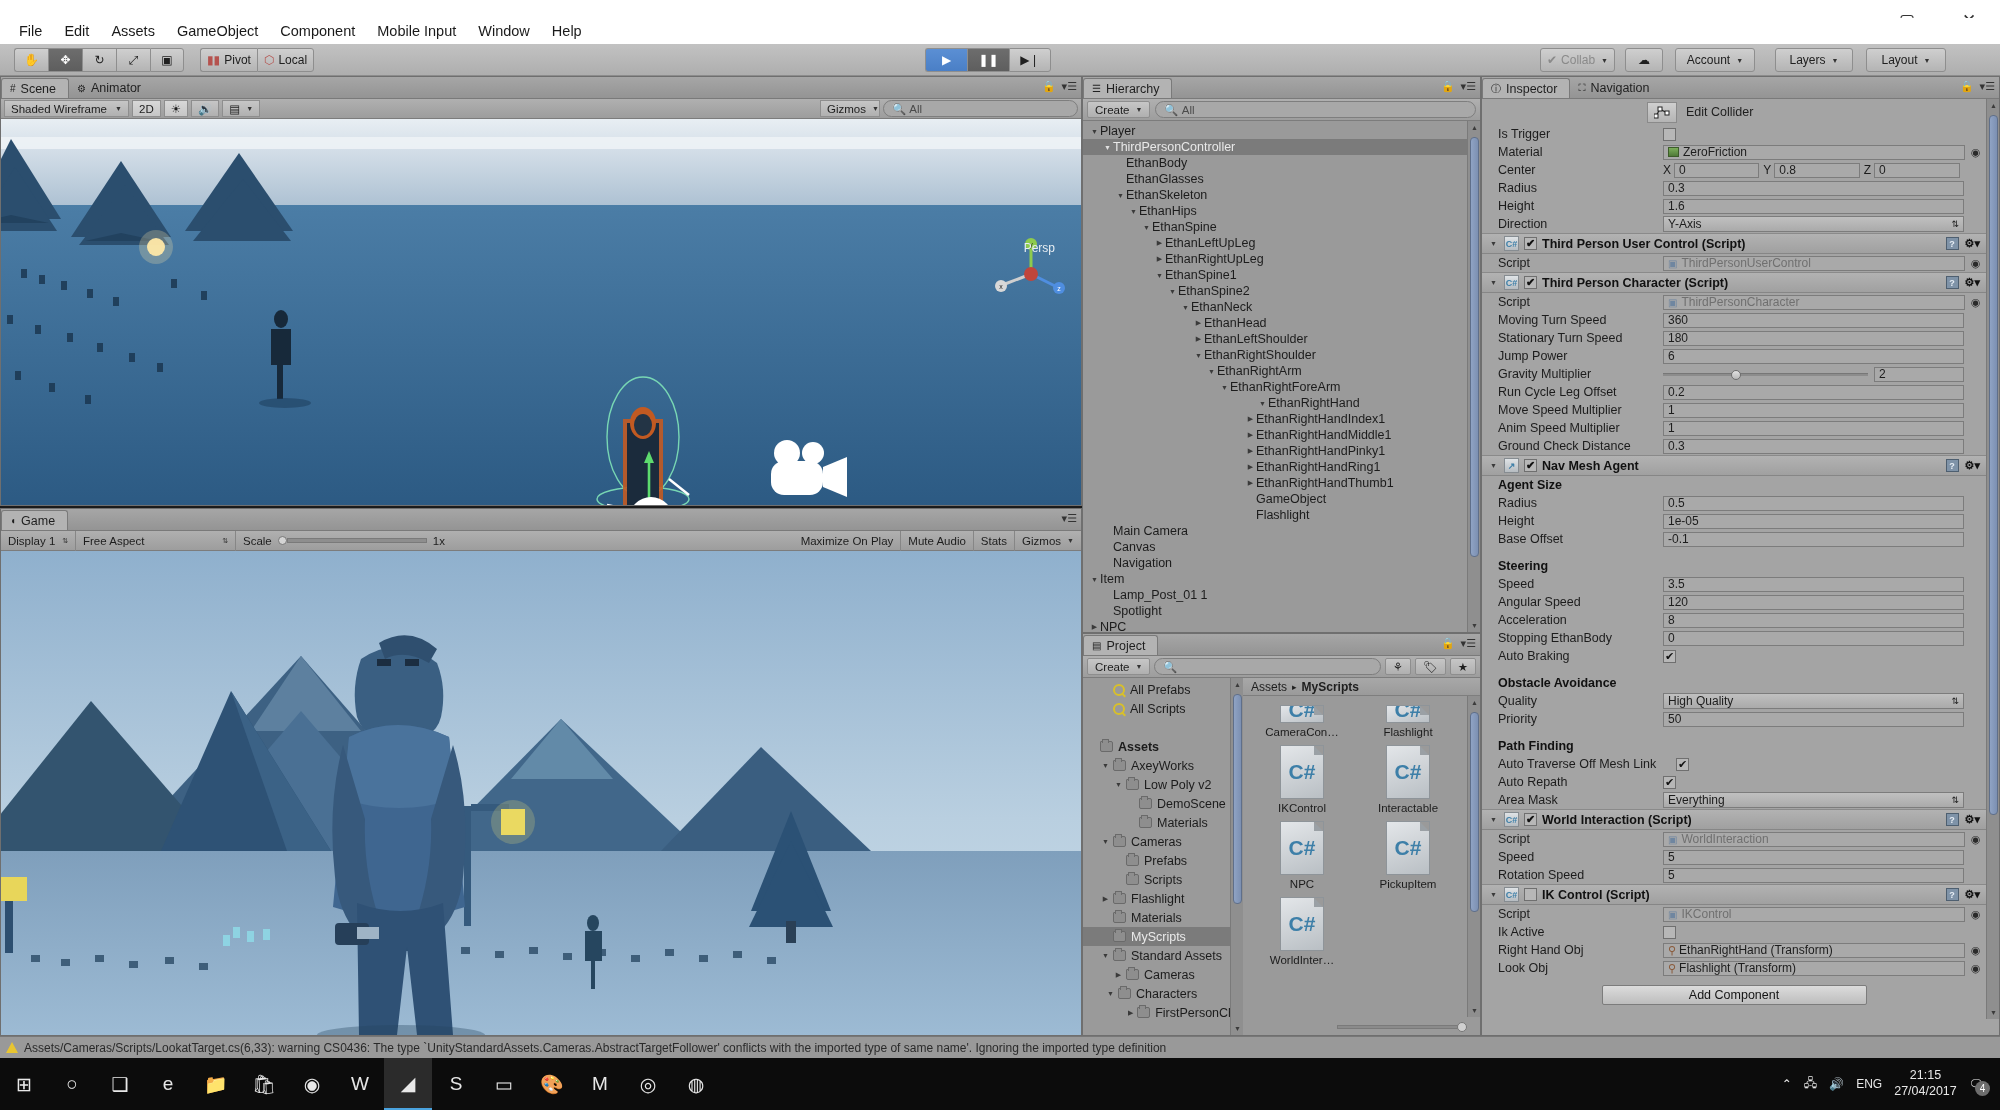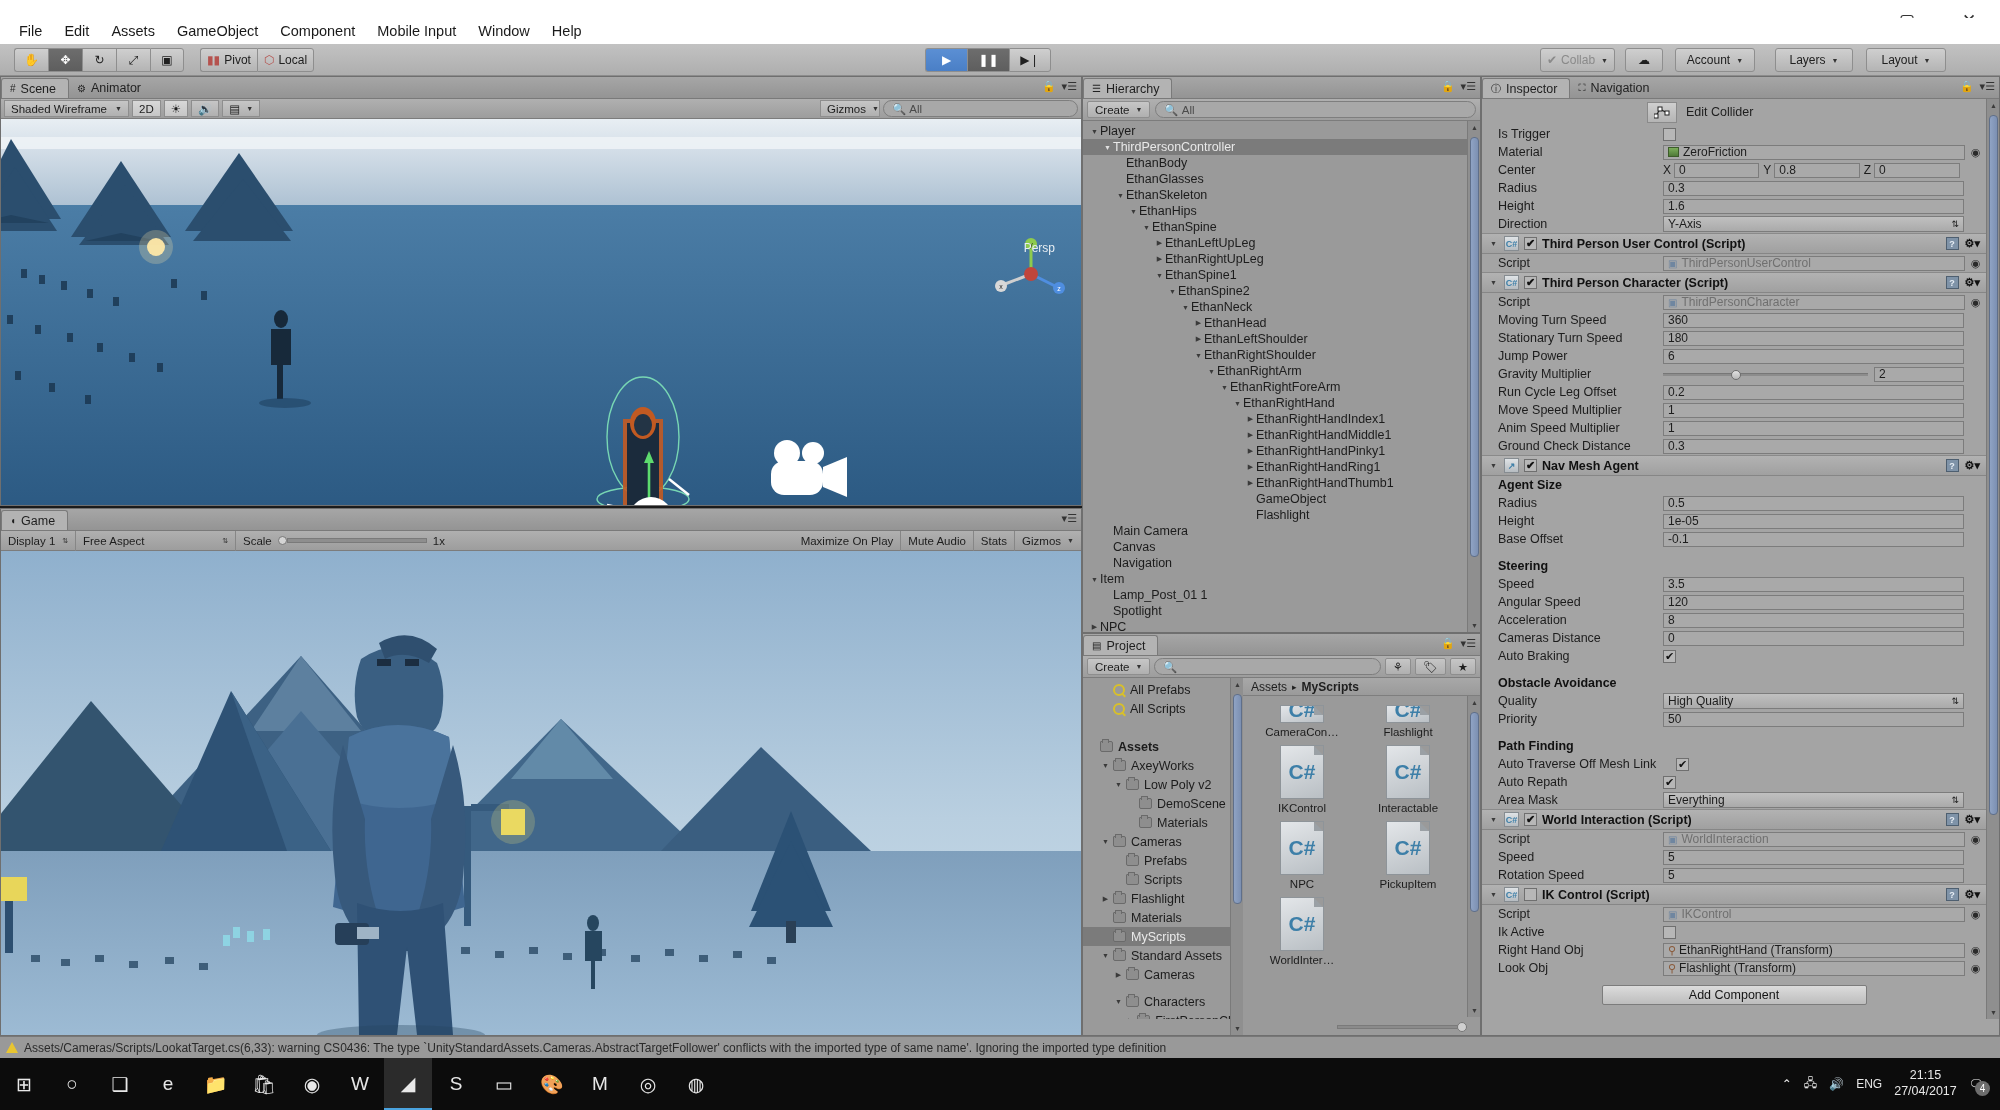--- a/index.html
+++ b/index.html
@@ -596,21 +596,21 @@
         <span>EthanRightShoulder</span>
       </div>
       <div class="hrow" style="padding-left: 123px;">
         <span class="tri">▼</span>
         <span>EthanRightArm</span>
       </div>
       <div class="hrow" style="padding-left: 136px;">
         <span class="tri">▼</span>
         <span>EthanRightForeArm</span>
       </div>
-      <div class="hrow" style="padding-left: 149px;">
+      <div class="hrow" style="padding-left: 149px; margin-left: 25px;">
         <span class="tri">▼</span>
         <span>EthanRightHand</span>
       </div>
       <div class="hrow" style="padding-left: 162px;">
         <span class="tri">▶</span>
         <span>EthanRightHandIndex1</span>
       </div>
       <div class="hrow" style="padding-left: 162px;">
         <span class="tri">▶</span>
         <span>EthanRightHandMiddle1</span>
@@ -768,21 +768,21 @@
       <div class="prow" style="padding-left: 17px;">
         <span class="tri">▼</span>
         <span class="folder"></span>
         <span style="margin-left: 3px;">Standard Assets</span>
       </div>
       <div class="prow" style="padding-left: 30px;">
         <span class="tri">▶</span>
         <span class="folder"></span>
         <span style="margin-left: 3px;">Cameras</span>
       </div>
-      <div class="prow" style="padding-left: 30px; margin-top: 8px;">
+      <div class="prow" style="padding-left: 22px;">
         <span class="tri">▼</span>
         <span class="folder"></span>
         <span style="margin-left: 3px;">Characters</span>
       </div>
       <div class="prow" style="padding-left: 43px;">
         <span class="tri">▶</span>
         <span class="folder"></span>
         <span style="margin-left: 3px;">FirstPersonCha</span>
       </div>
       <div class="prow" style="padding-left: 43px;">
@@ -1063,21 +1063,21 @@
           <span>120</span>
         </div>
       </div>
       <div class="ins-row">
         <div class="ins-lbl">Acceleration</div>
         <div class="ins-field">
           <span>8</span>
         </div>
       </div>
       <div class="ins-row">
-        <div class="ins-lbl">Cameras Distance</div>
+        <div class="ins-lbl">Stopping EthanBody</div>
         <div class="ins-field">
           <span>0</span>
         </div>
       </div>
       <div class="ins-row">
         <div class="ins-lbl">Auto Braking</div>
         <div class="cbx">✔</div>
       </div>
       <div style="height: 9px;"></div>
       <div class="ins-sub">Obstacle Avoidance</div>

